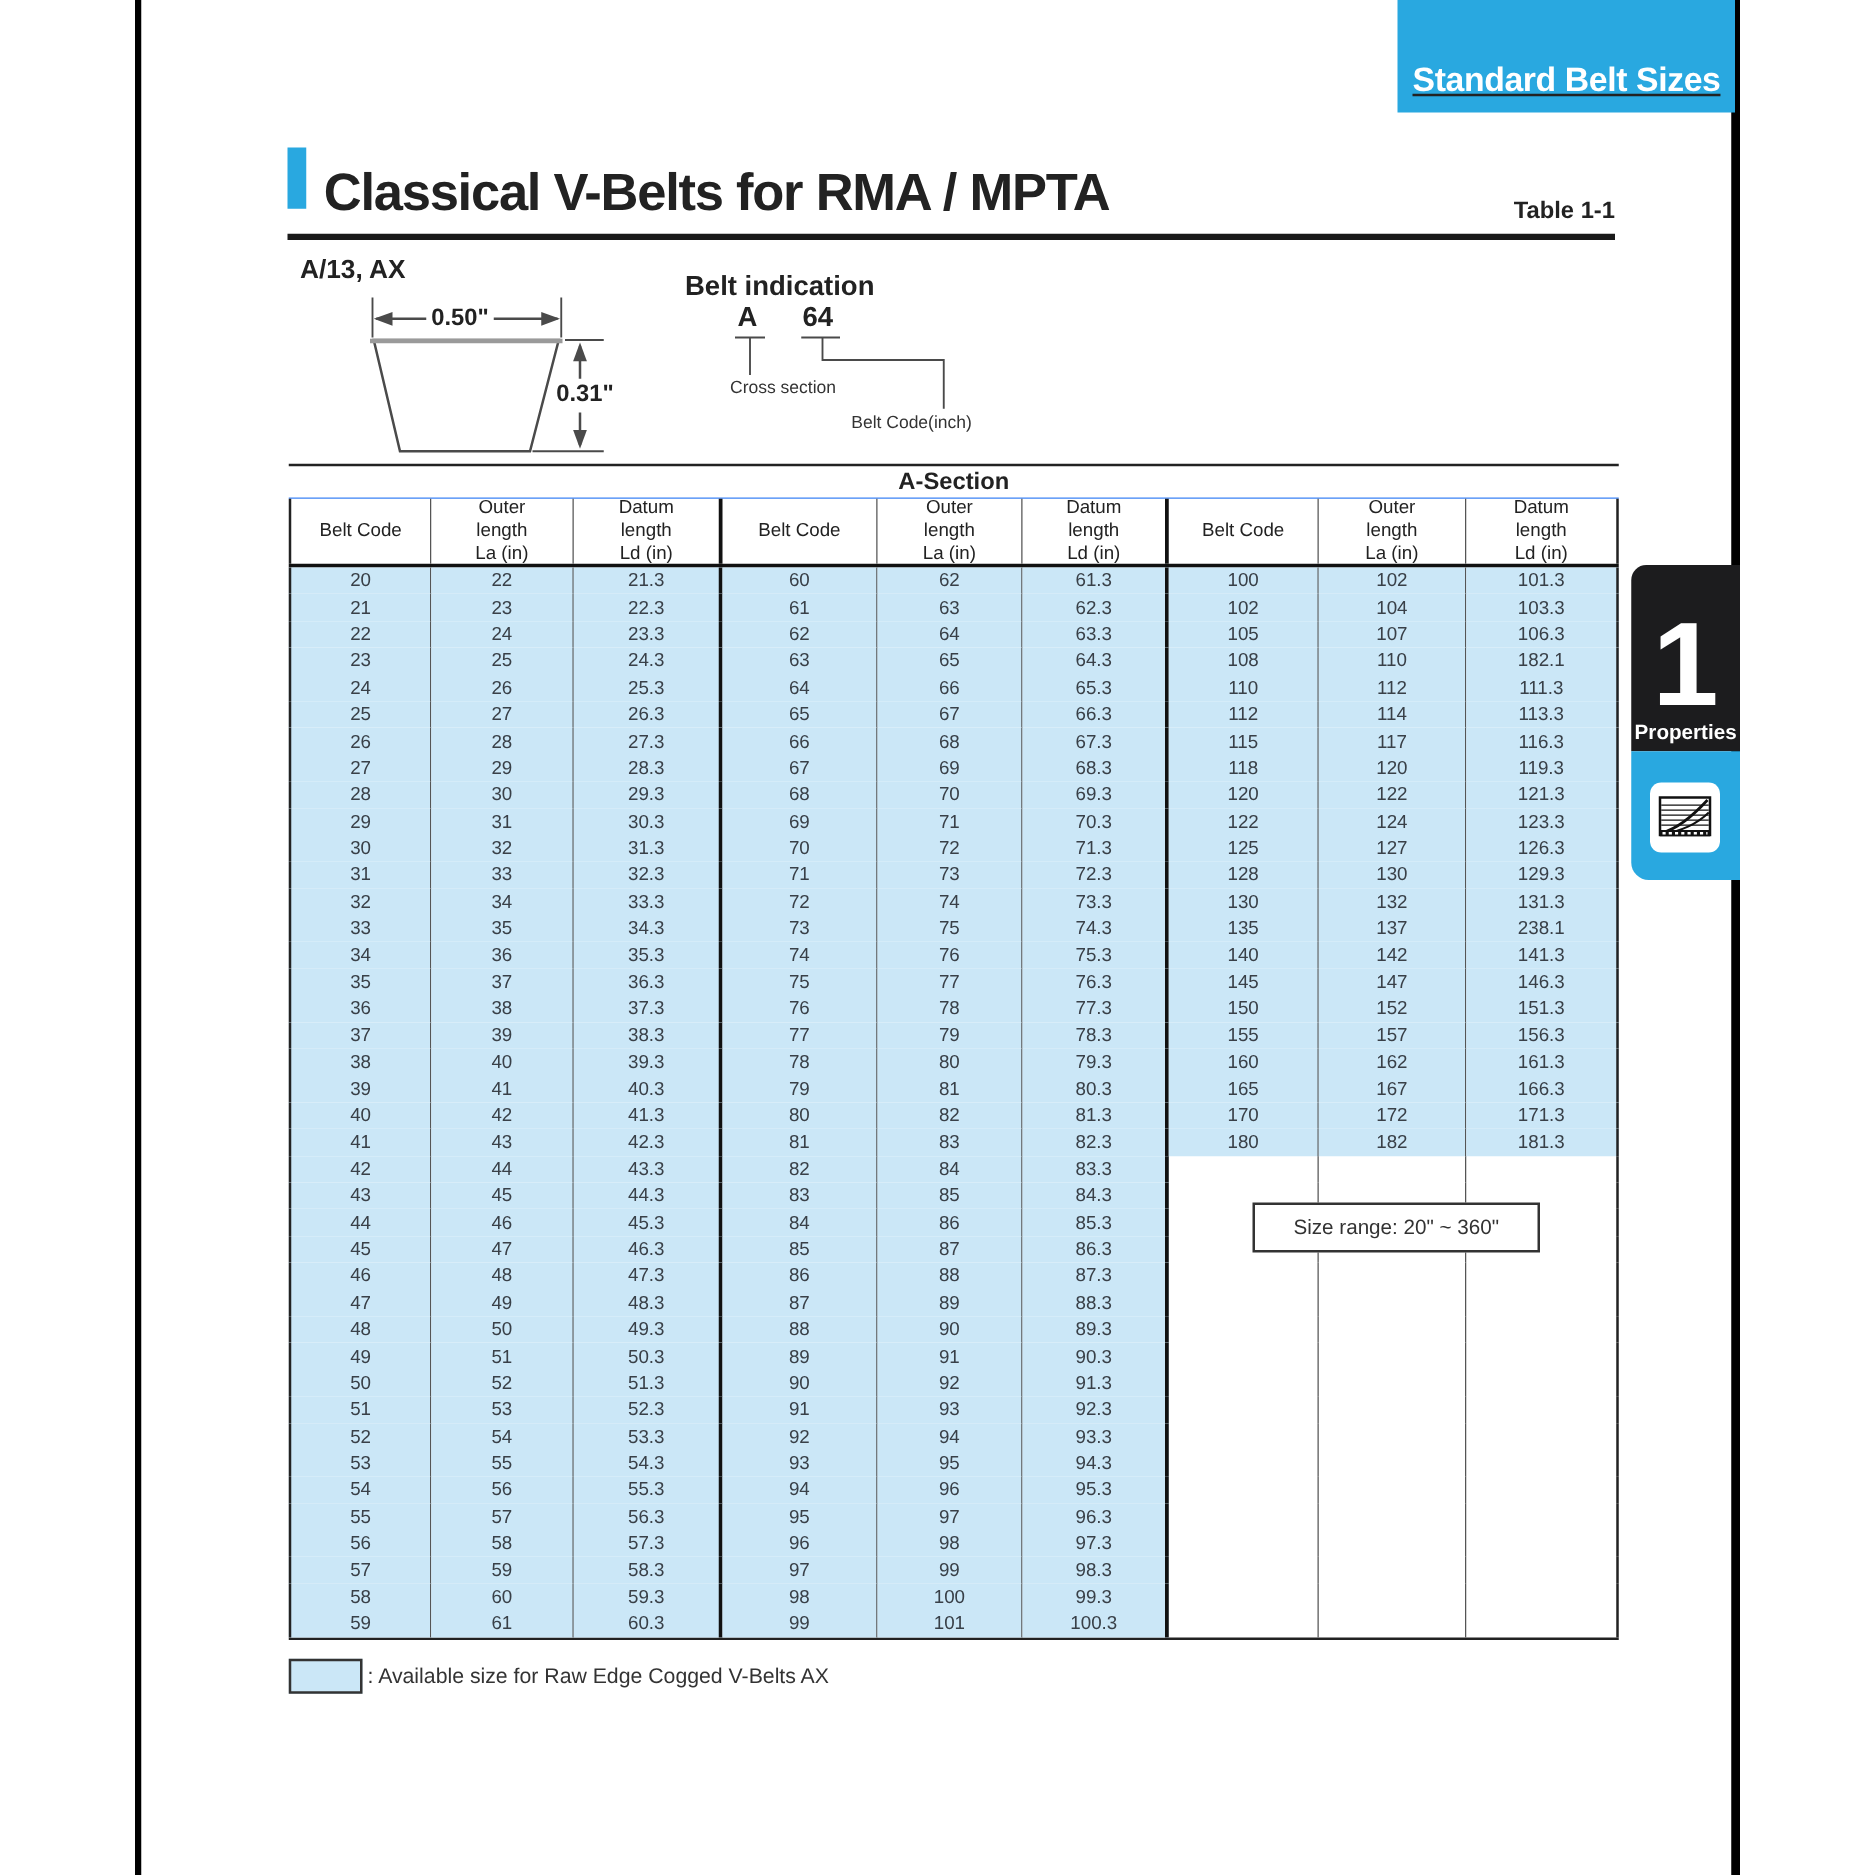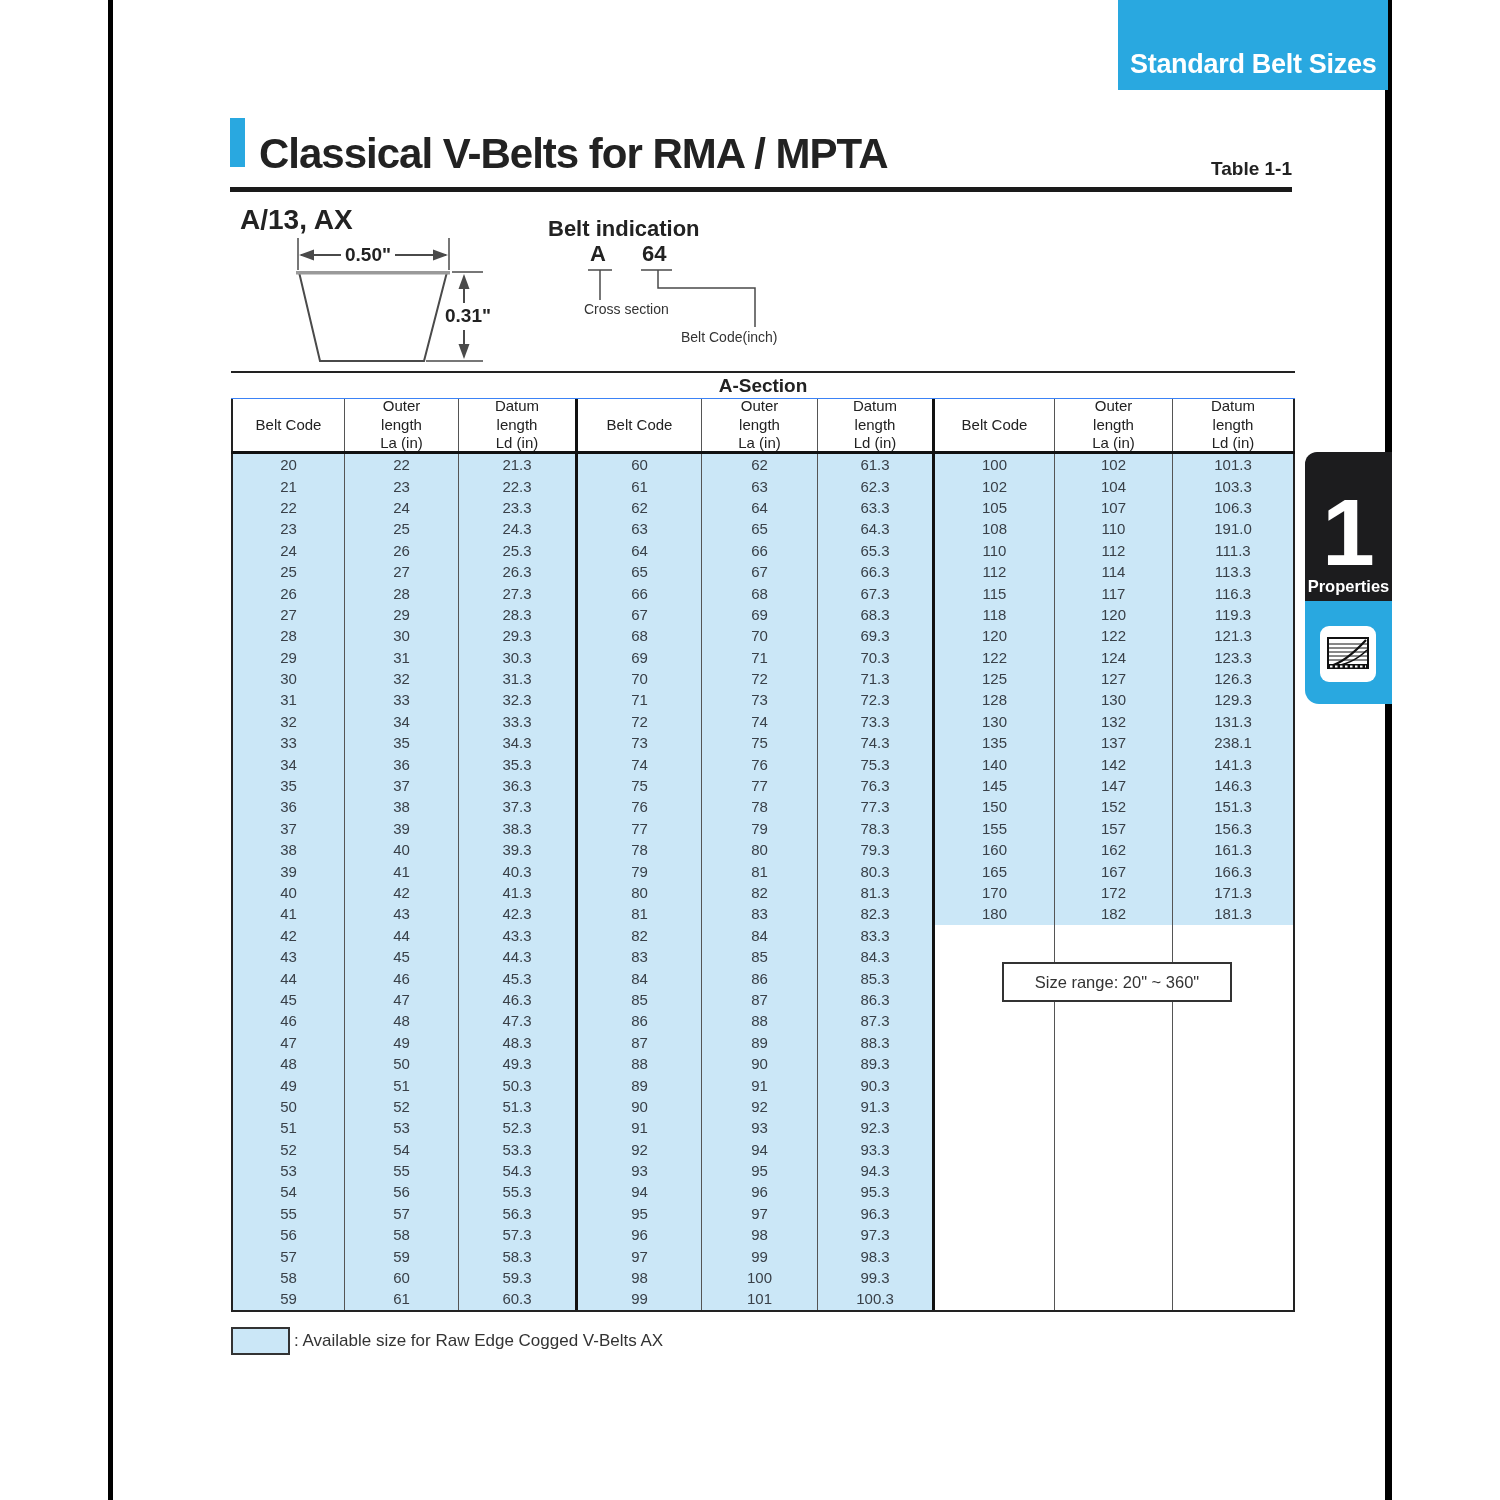--- a/index.html
+++ b/index.html
@@ -6,31 +6,31 @@
   #page{position:relative;width:1500px;height:1500px;background:#ffffff;
         font-family:"Liberation Sans", sans-serif;color:#222;overflow:hidden;}
   .abs{position:absolute;}
 
   
   #left-rule{left:108px;top:0;width:5px;height:1500px;background:#000;}
   #right-rule{left:1385px;top:0;width:7px;height:1500px;background:#000;}
 
   
   #banner{left:1118px;top:0;width:270px;height:90px;background:#29A8E0;
-          display:flex;align-items:flex-end;}
+          display:flex;align-items:flex-end;text-decoration:underline;}
   #banner span{color:#fff;font-weight:bold;font-size:27px;padding:0 0 10px 12px;letter-spacing:-0.3px;}
 
   
   #title-accent{left:230px;top:118px;width:15px;height:49px;background:#29A8E0;}
   #page-title{left:259px;top:117px;font-size:42px;font-weight:bold;letter-spacing:-1px;white-space:nowrap;margin-top:13px;}
   #table-ref{left:1150px;top:158px;width:142px;text-align:right;font-size:19px;font-weight:bold;}
   #title-rule{left:230px;top:187px;width:1062px;height:5px;background:#1a1a1a;}
 
   
-  #section-label{left:240px;top:204px;font-size:28px;font-weight:bold;}
+  #section-label{left:240px;top:204px;font-size:21px;font-weight:bold;}
   #dim-width{left:341px;top:244px;font-size:19px;font-weight:bold;background:#fff;padding:0 4px;}
   #dim-height{left:443px;top:305px;font-size:19px;font-weight:bold;background:#fff;padding:0 2px;}
   #belt-indication-heading{left:548px;top:216px;font-size:22px;font-weight:bold;}
   #cross-section-value{left:590px;top:241px;font-size:22px;font-weight:bold;}
   #belt-code-value{left:642px;top:241px;font-size:22px;font-weight:bold;}
   #cross-section-label{left:584px;top:301px;font-size:14px;color:#333;}
   #belt-code-label{left:681px;top:329px;font-size:14px;color:#333;}
   #diagram-svg{left:230px;top:200px;}
 
   
@@ -180,21 +180,21 @@
         <div class="cell c7 hl">107</div>
         <div class="cell c8 hl">106.3</div>
         <div class="cell c0 hl">23</div>
         <div class="cell c1 hl">25</div>
         <div class="cell c2 hl">24.3</div>
         <div class="cell c3 hl">63</div>
         <div class="cell c4 hl">65</div>
         <div class="cell c5 hl">64.3</div>
         <div class="cell c6 hl">108</div>
         <div class="cell c7 hl">110</div>
-        <div class="cell c8 hl">191.0</div>
+        <div class="cell c8 hl">182.1</div>
         <div class="cell c0 hl">24</div>
         <div class="cell c1 hl">26</div>
         <div class="cell c2 hl">25.3</div>
         <div class="cell c3 hl">64</div>
         <div class="cell c4 hl">66</div>
         <div class="cell c5 hl">65.3</div>
         <div class="cell c6 hl">110</div>
         <div class="cell c7 hl">112</div>
         <div class="cell c8 hl">111.3</div>
         <div class="cell c0 hl">25</div>

